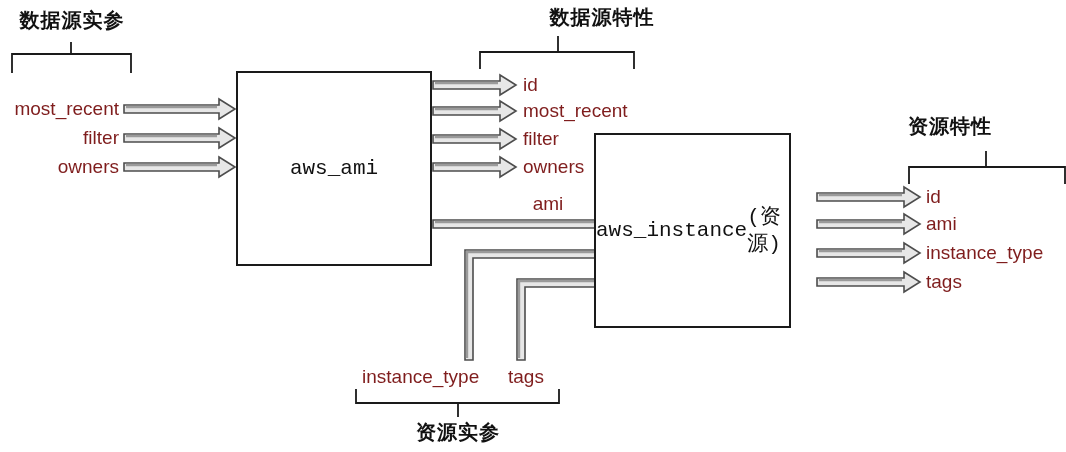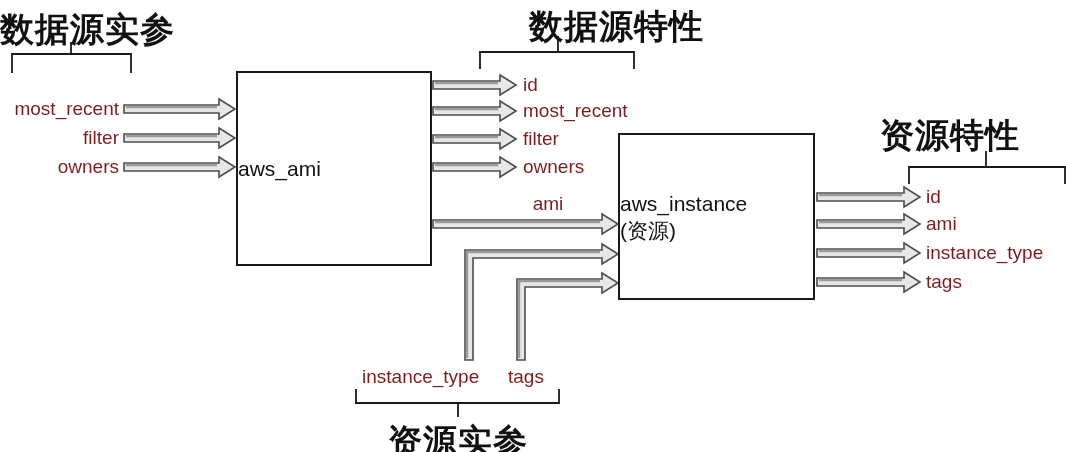--- a/index.html
+++ b/index.html
@@ -19,37 +19,38 @@
     position: absolute;
     font-size: 19px;
     color: #7f1d1d;
     line-height: 22px;
     white-space: nowrap;
   }
   .lbl.right-align { text-align: right; }
   .lbl.center-align { text-align: center; }
   .cjk {
     position: absolute;
-    font-size: 34px;
+    font-size: 20px;
     font-weight: bold;
     color: #111111;
     letter-spacing: 1px;
     text-align: center;
     white-space: nowrap;
     font-family: "Liberation Sans", "DejaVu Sans", sans-serif;
   }
   .node {
     position: absolute;
     box-sizing: border-box;
     background: #ffffff;
     border: 2px solid #1a1a1a;
     display: flex;
-    flex-direction: column;
+    flex-direction: row;
+    align-items: center;
     justify-content: center;
-    font-family: Liberation Sans, sans-serif;
+    font-family: Liberation Mono, monospace;
     font-size: 21px;
     color: #111111;
     line-height: 27px;
   }
 </style>
 </head>
 <body>
 
 <div class="canvas">
 
@@ -130,21 +131,21 @@
     </g>
     <g>
       <polygon class="arr" points="817,278 904,278 904,272 920,282 904,292 904,286 817,286"></polygon>
       <line class="shadow" x1="819" y1="280" x2="902" y2="280"></line>
     </g>
   </svg>
 
   <div class="node" style="left:236px; top:71px; width:196px; height:195px;">
     <div>aws_ami</div>
   </div>
-  <div class="node" style="left:618px; top:133px; width:197px; height:167px;">
+  <div class="node" style="left:594px; top:133px; width:197px; height:195px;">
     <div>aws_instance</div>
     <div>(资源)</div>
   </div>
 
   <div class="cjk" style="left:0px; top:7px; width:144px;">数据源实参</div>
   <div class="cjk" style="left:485px; top:4px; width:146px;margin-left:44px;">数据源特性</div>
   <div class="cjk" style="left:880px; top:113px; width:140px;">资源特性</div>
   <div class="cjk" style="left:388px; top:419px; width:140px;">资源实参</div>
 
   <div class="lbl right-align" style="left:0px; top:98px; width:119px;">most_recent</div>

